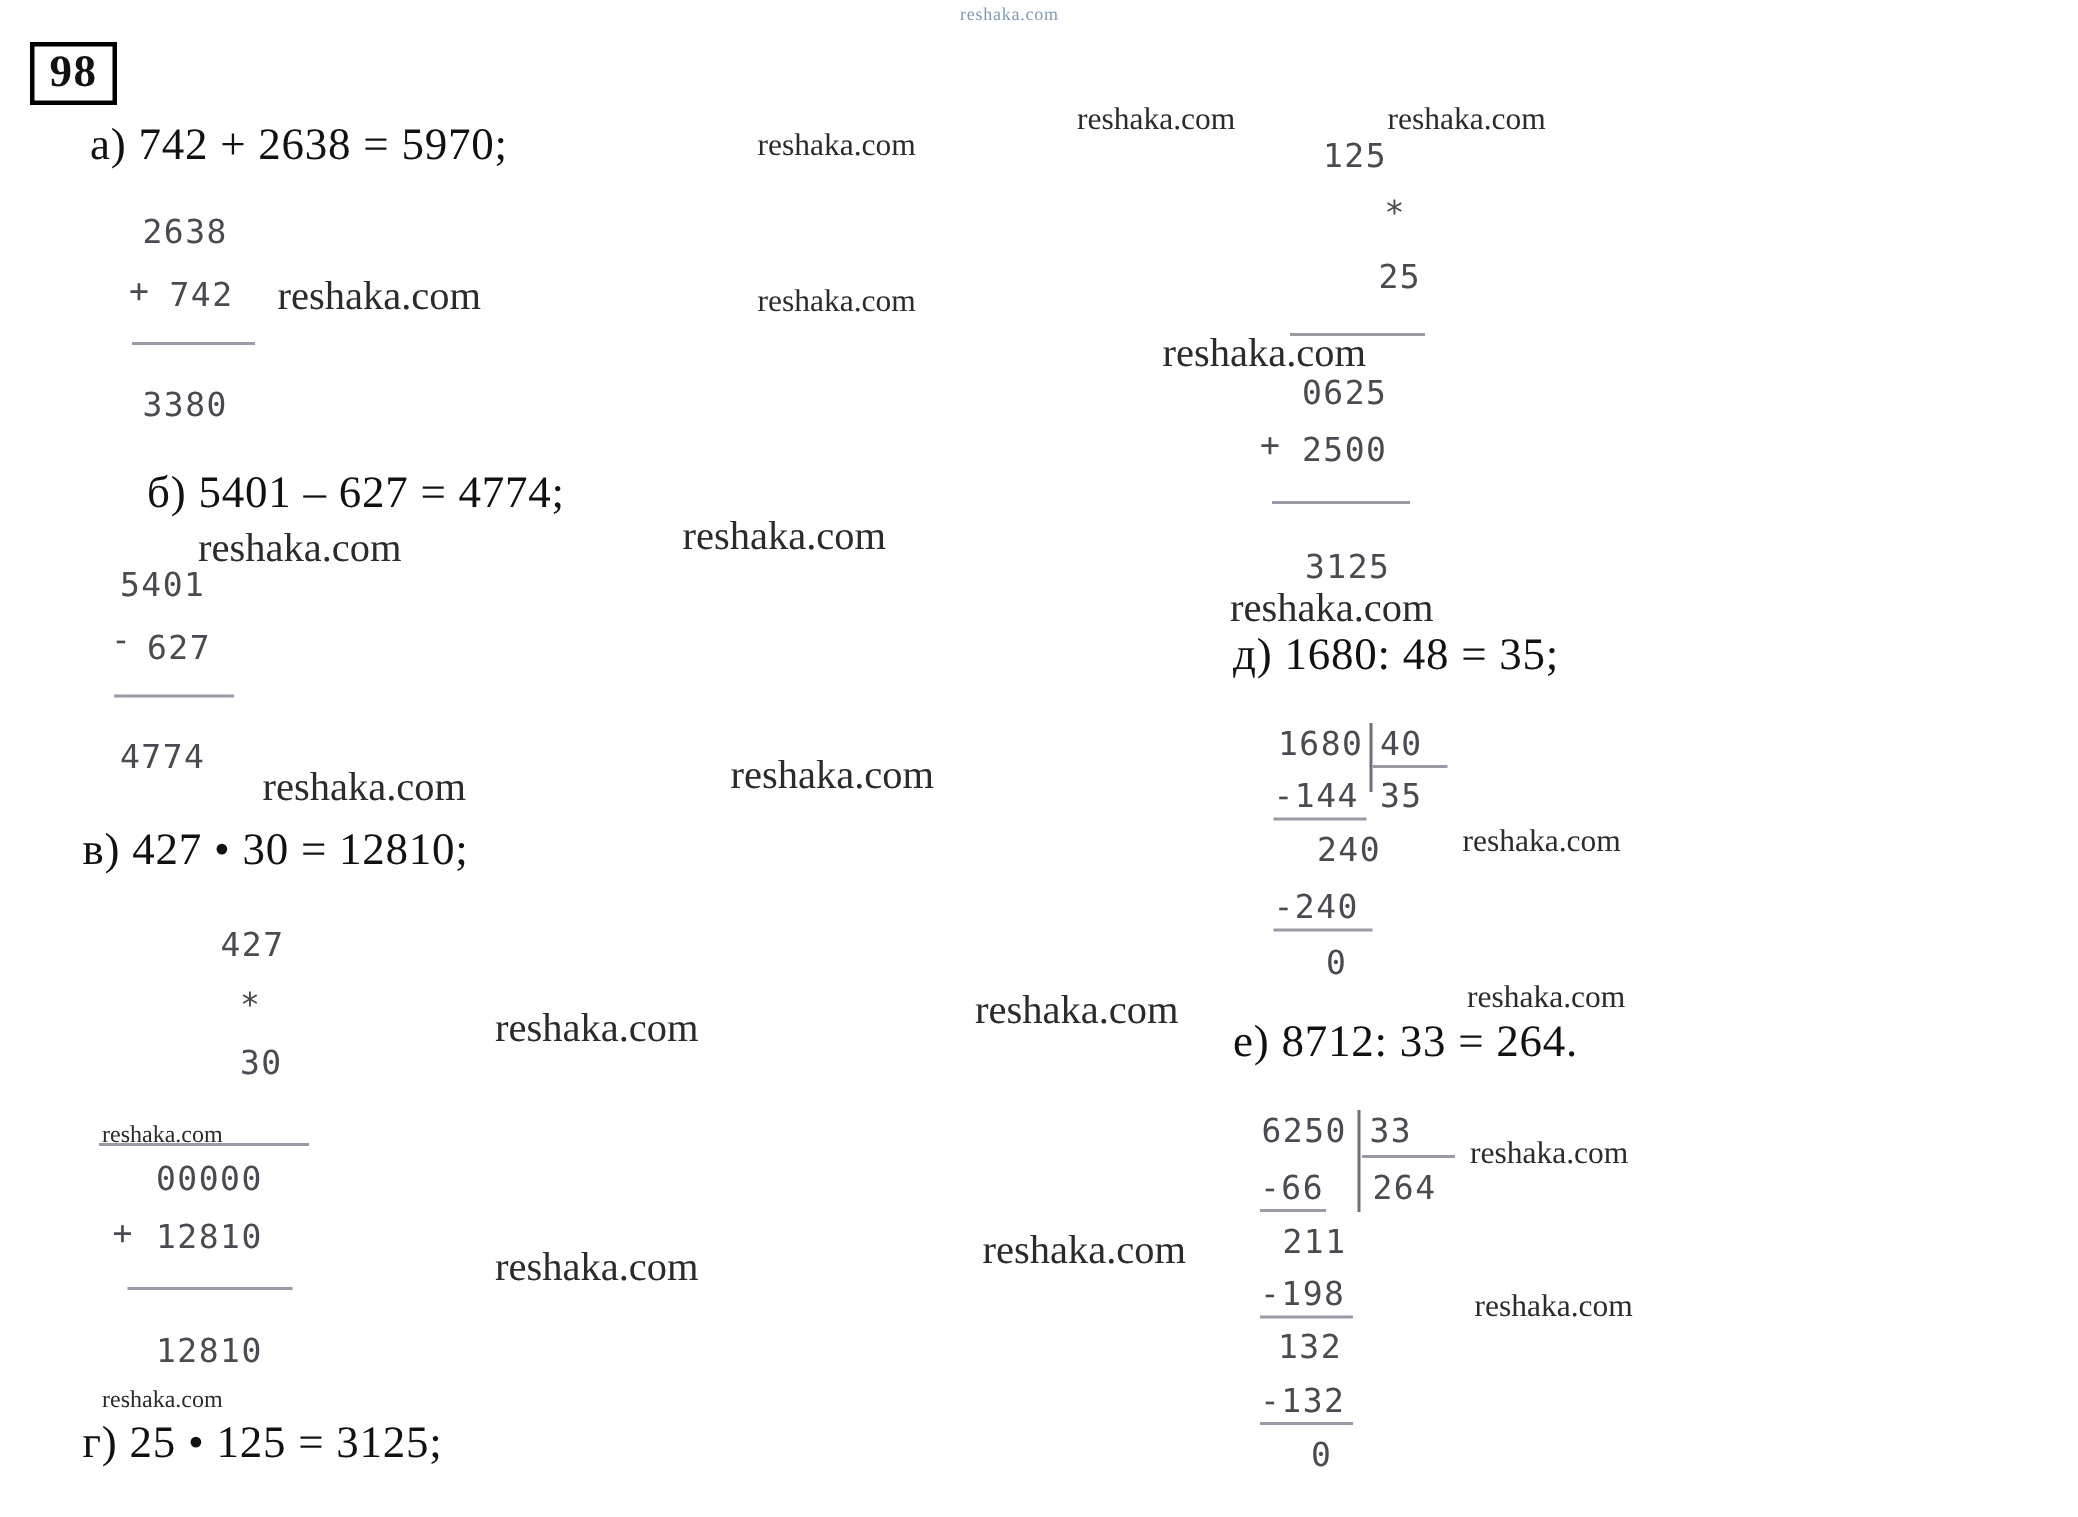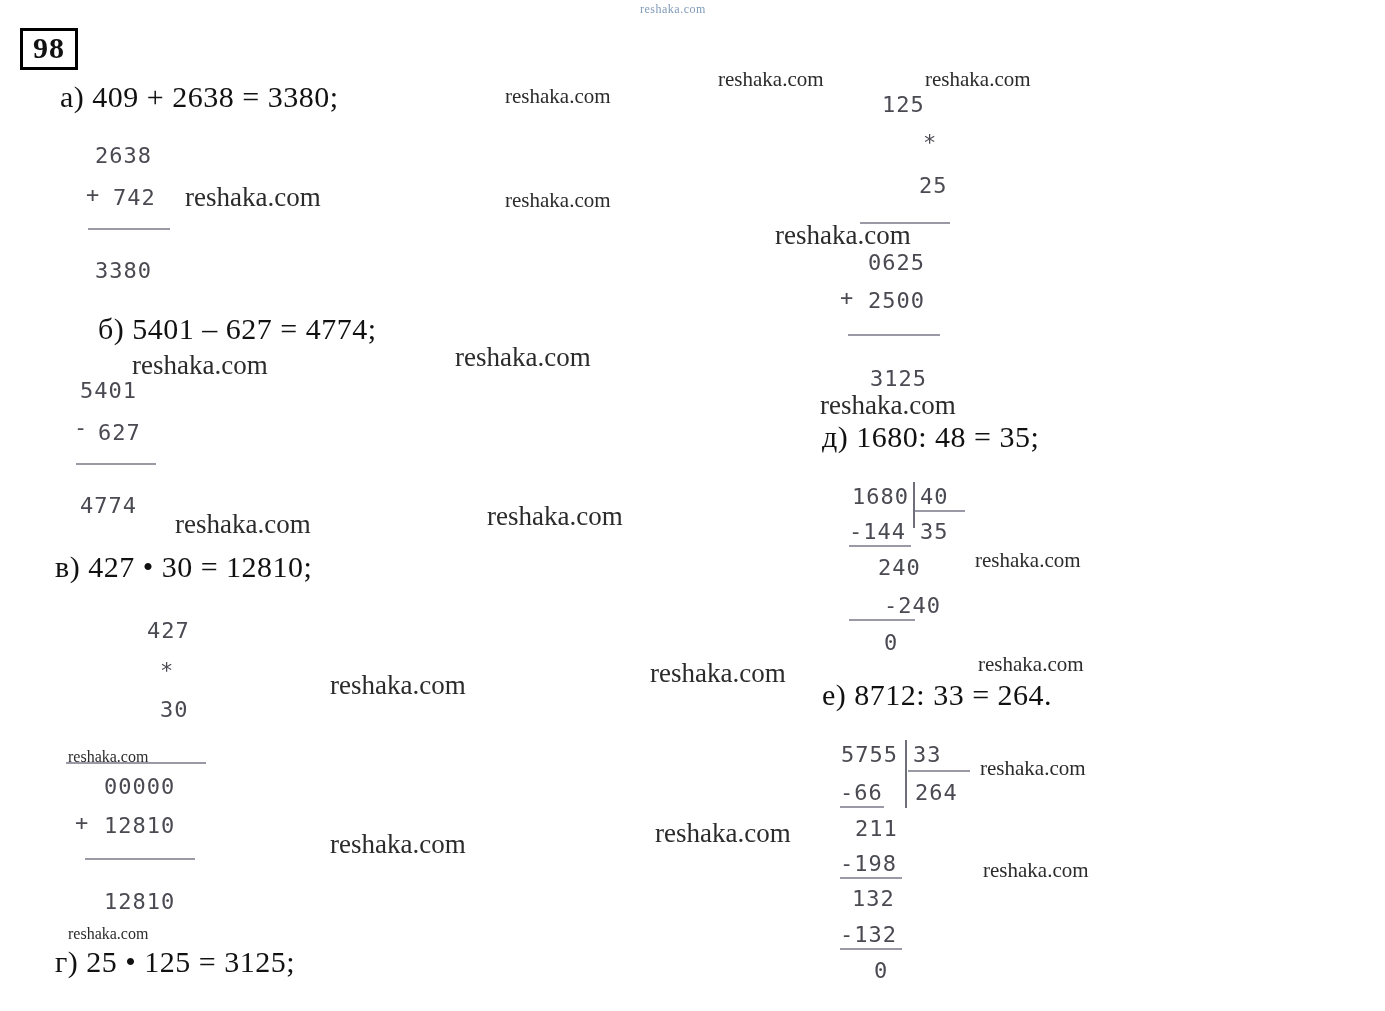--- a/index.html
+++ b/index.html
@@ -75,21 +75,21 @@
   .wm.small { font-size: 16px; }
   .wm.tiny  { font-size: 12px; color: #7f9ab8; letter-spacing: 0.5px; }
 </style>
 </head>
 <body>
 
 <div class="page">
 
   <div class="num-box">98</div>
 
-  <div class="eq" style="left:60px; top:80px;">а) 409 + 2638 = 3380;</div>
+  <div class="eq" style="left:60px; top:80px;">а) 742 + 2638 = 5970;</div>
 
   <div class="work" style="left:95px; top:143px;">2638</div>
   <div class="work" style="left:86px; top:182px;">+</div>
   <div class="work" style="left:113px; top:185px;">742</div>
   <div class="rule" style="left:88px; top:228px; width:82px;"></div>
   <div class="work" style="left:95px; top:258px;">3380</div>
 
   <div class="eq" style="left:55px; top:312px;margin-left:43px;">б) 5401 – 627 = 4774;</div>
 
   <div class="work" style="left:80px; top:378px;">5401</div>
@@ -126,27 +126,27 @@
 
   <div class="work" style="left:852px; top:484px;">1680</div>
   <div class="vrule" style="left:913px; top:482px; height:46px;"></div>
   <div class="work" style="left:920px; top:484px;">40</div>
   <div class="rule" style="left:915px; top:510px; width:50px;"></div>
   <div class="work" style="left:920px; top:519px;">35</div>
 
   <div class="work" style="left:849px; top:519px;">-144</div>
   <div class="rule" style="left:849px; top:545px; width:62px;"></div>
   <div class="work" style="left:878px; top:555px;">240</div>
-  <div class="work" style="left:884px; top:593px;">-240</div>
+  <div class="work" style="left:849px; top:593px;">-240</div>
   <div class="rule" style="left:849px; top:619px; width:66px;"></div>
   <div class="work" style="left:884px; top:630px;">0</div>
 
   <div class="eq" style="left:822px; top:678px;">е) 8712: 33 = 264.</div>
 
-  <div class="work" style="left:841px; top:742px;">5755</div>
+  <div class="work" style="left:841px; top:742px;">6250</div>
   <div class="vrule" style="left:905px; top:740px; height:68px;"></div>
   <div class="work" style="left:913px; top:742px;">33</div>
   <div class="rule" style="left:908px; top:770px; width:62px;"></div>
   <div class="work" style="left:915px; top:780px;">264</div>
 
   <div class="work" style="left:840px; top:780px;">-66</div>
   <div class="rule" style="left:840px; top:806px; width:44px;"></div>
   <div class="work" style="left:855px; top:816px;">211</div>
   <div class="work" style="left:840px; top:851px;">-198</div>
   <div class="rule" style="left:840px; top:877px; width:62px;"></div>

